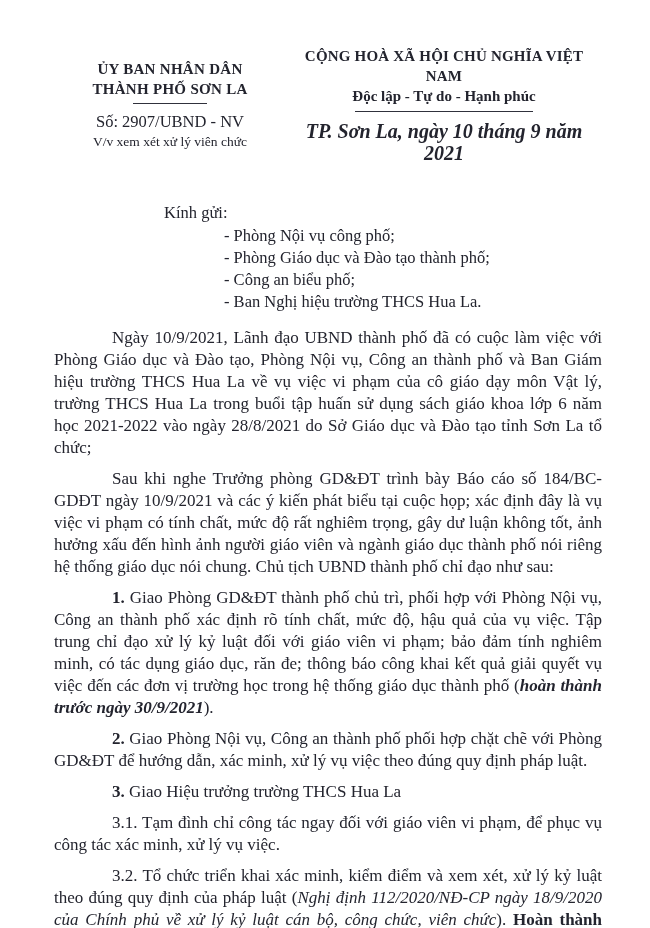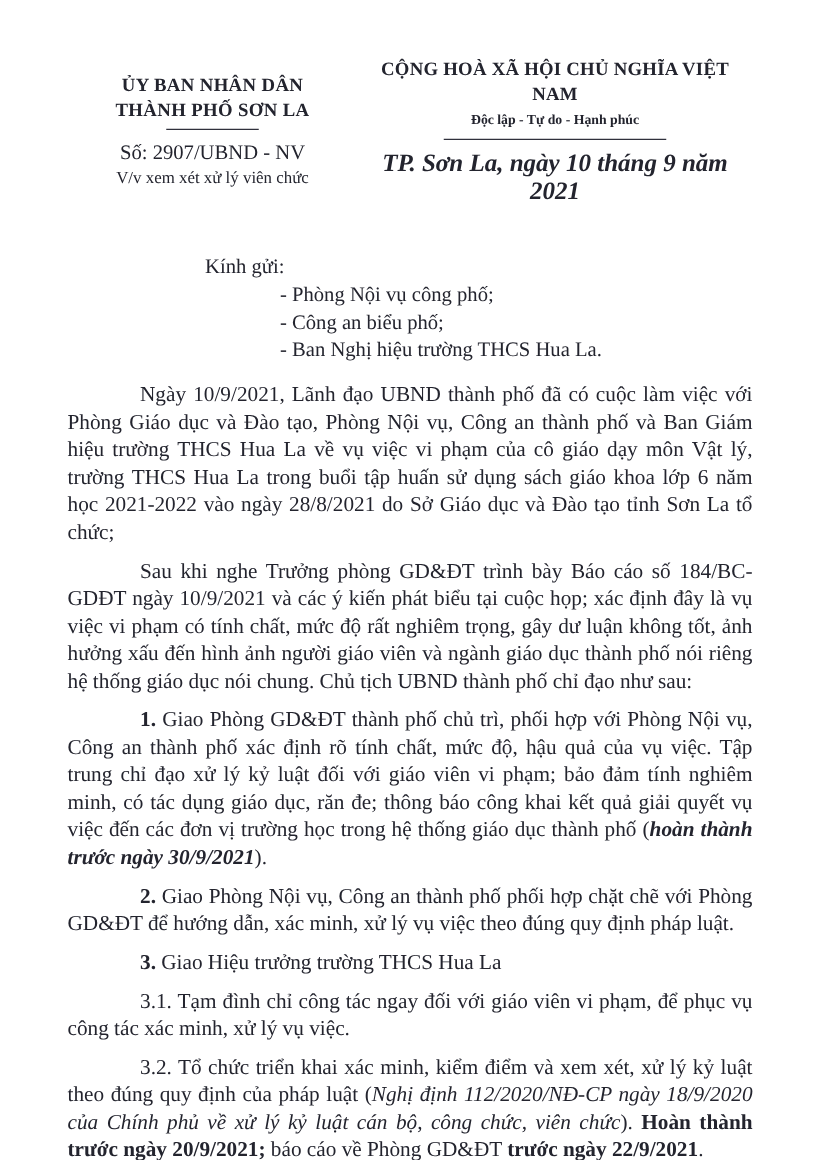--- a/index.html
+++ b/index.html
@@ -11,21 +11,21 @@
   }
   
   .hdr{display:flex;align-items:center;}
   .hdr-left{width:232px;text-align:center;flex-shrink:0;}
   .hdr-right{flex:1;text-align:center;}
   .org-line{font-weight:bold;font-size:15px;line-height:20px;letter-spacing:.3px;}
   .rule-left{width:74px;border:none;border-top:1.5px solid #30313c;margin:4px auto 7px;}
   .doc-no{font-size:16.5px;line-height:22px;margin-top:2px;}
   .subject{font-size:13.5px;line-height:18px;}
   .nation-line{font-weight:bold;font-size:15px;line-height:20px;letter-spacing:.2px;}
-  .motto-line{font-weight:bold;font-size:11px;line-height:21px;}
+  .motto-line{font-weight:bold;font-size:15px;line-height:21px;}
   .rule-right{width:178px;border:none;border-top:1.5px solid #30313c;margin:4px auto 8px;}
   .place-date{font-style:italic;font-weight:bold;font-size:20px;line-height:22px;margin-top:6px;}
   
   .recipients{margin-top:38px;font-size:16.5px;line-height:22px;}
   .salutation{margin-left:110px;}
   .recipient-list{margin-left:170px;margin-top:1px;}
   
   .body-text{margin-top:14px;}
   .para{
     font-size:17px;line-height:22px;text-align:justify;
@@ -53,20 +53,21 @@
       <div class="motto-line">Độc lập - Tự do - Hạnh phúc</div>
       <hr class="rule-right">
       <div class="place-date">TP. Sơn La, ngày 10 tháng 9  năm 2021</div>
     </div>
   </div>
 
   <div class="recipients">
     <div class="salutation">Kính gửi:</div>
     <div class="recipient-list">
       <div>- Phòng Nội vụ công phố;</div>
+      <div>- Phòng Giáo dục và Đào tạo thành phố;</div>
       <div>- Công an biểu phố;</div>
       <div>- Ban Nghị hiệu trường THCS Hua La.</div>
     </div>
   </div>
 
   <div class="body-text">
     <p class="para"><span>Ngày 10/9/2021, Lãnh đạo UBND thành phố đã có cuộc làm việc với Phòng Giáo dục và Đào tạo, Phòng Nội vụ, Công an thành phố và Ban Giám hiệu trường THCS Hua La về vụ việc vi phạm của cô giáo dạy môn Vật lý, trường THCS Hua La trong buổi tập huấn sử dụng sách giáo khoa lớp 6 năm học 2021-2022 vào ngày 28/8/2021 do Sở Giáo dục và Đào tạo tỉnh Sơn La tổ chức;</span></p>
 
     <p class="para"><span>Sau khi nghe Trưởng phòng GD&amp;ĐT trình bày Báo cáo số 184/BC-GDĐT ngày 10/9/2021 và các ý kiến phát biểu tại cuộc họp; xác định đây là vụ việc vi phạm có tính chất, mức độ rất nghiêm trọng, gây dư luận không tốt, ảnh hưởng xấu đến hình ảnh người giáo viên và ngành giáo dục thành phố nói riêng hệ thống giáo dục nói chung. Chủ tịch UBND thành phố chỉ đạo như sau:</span></p>
 

